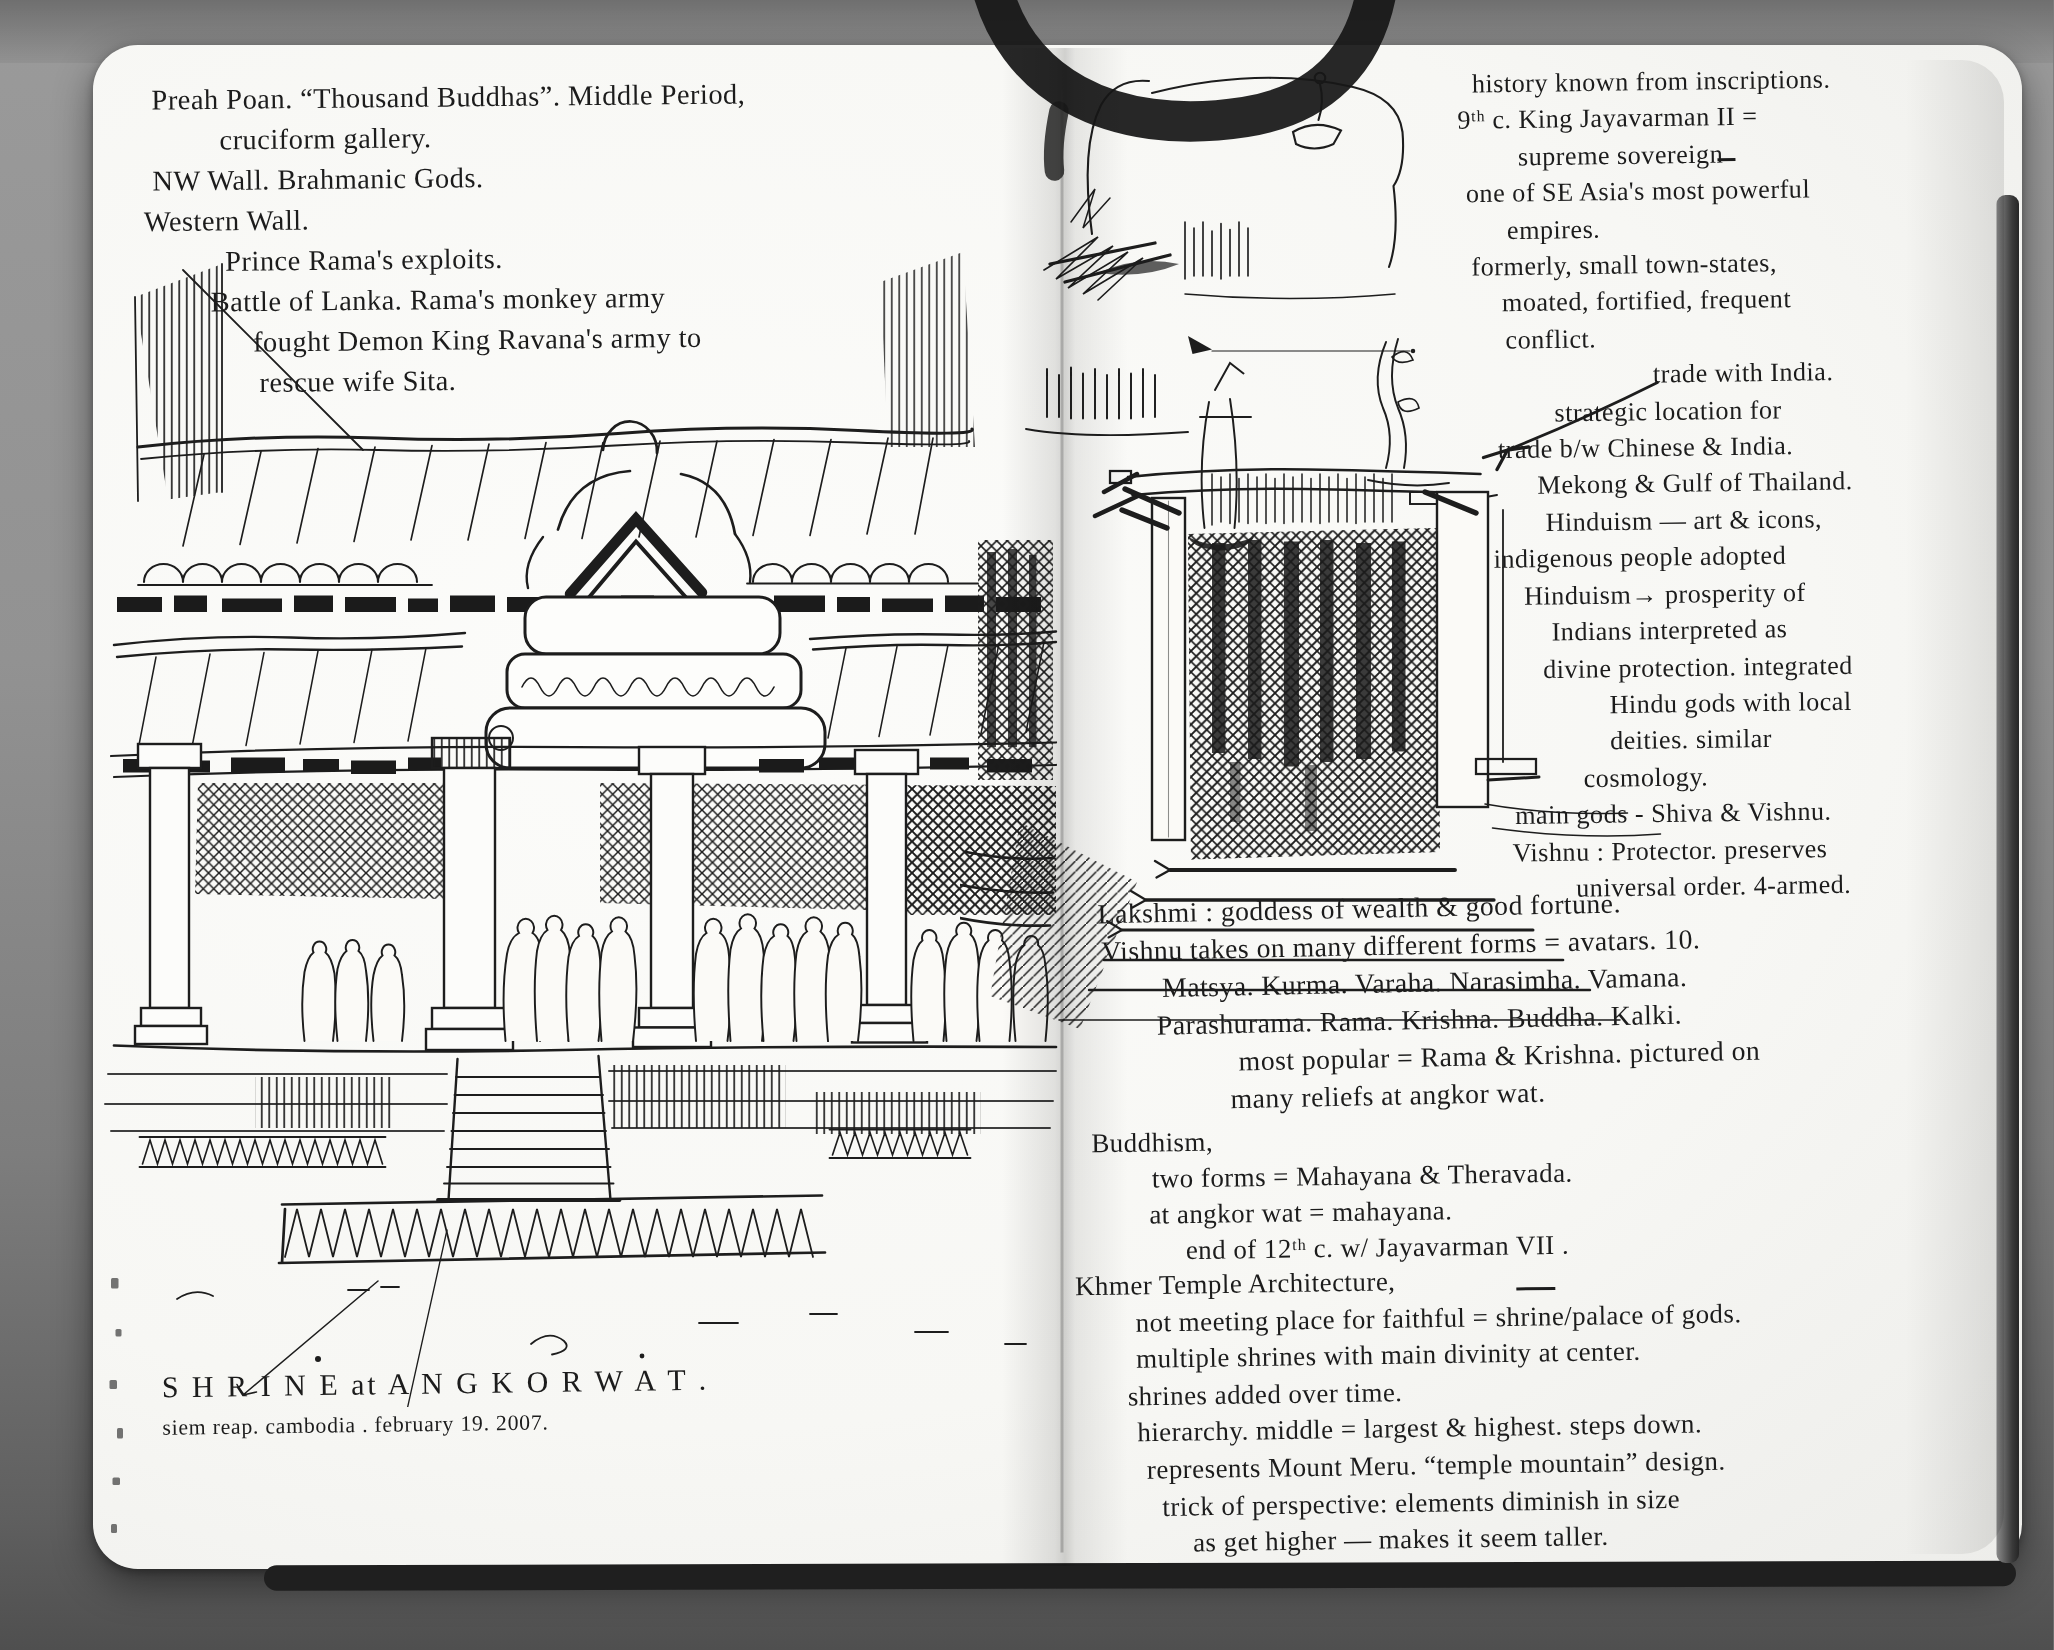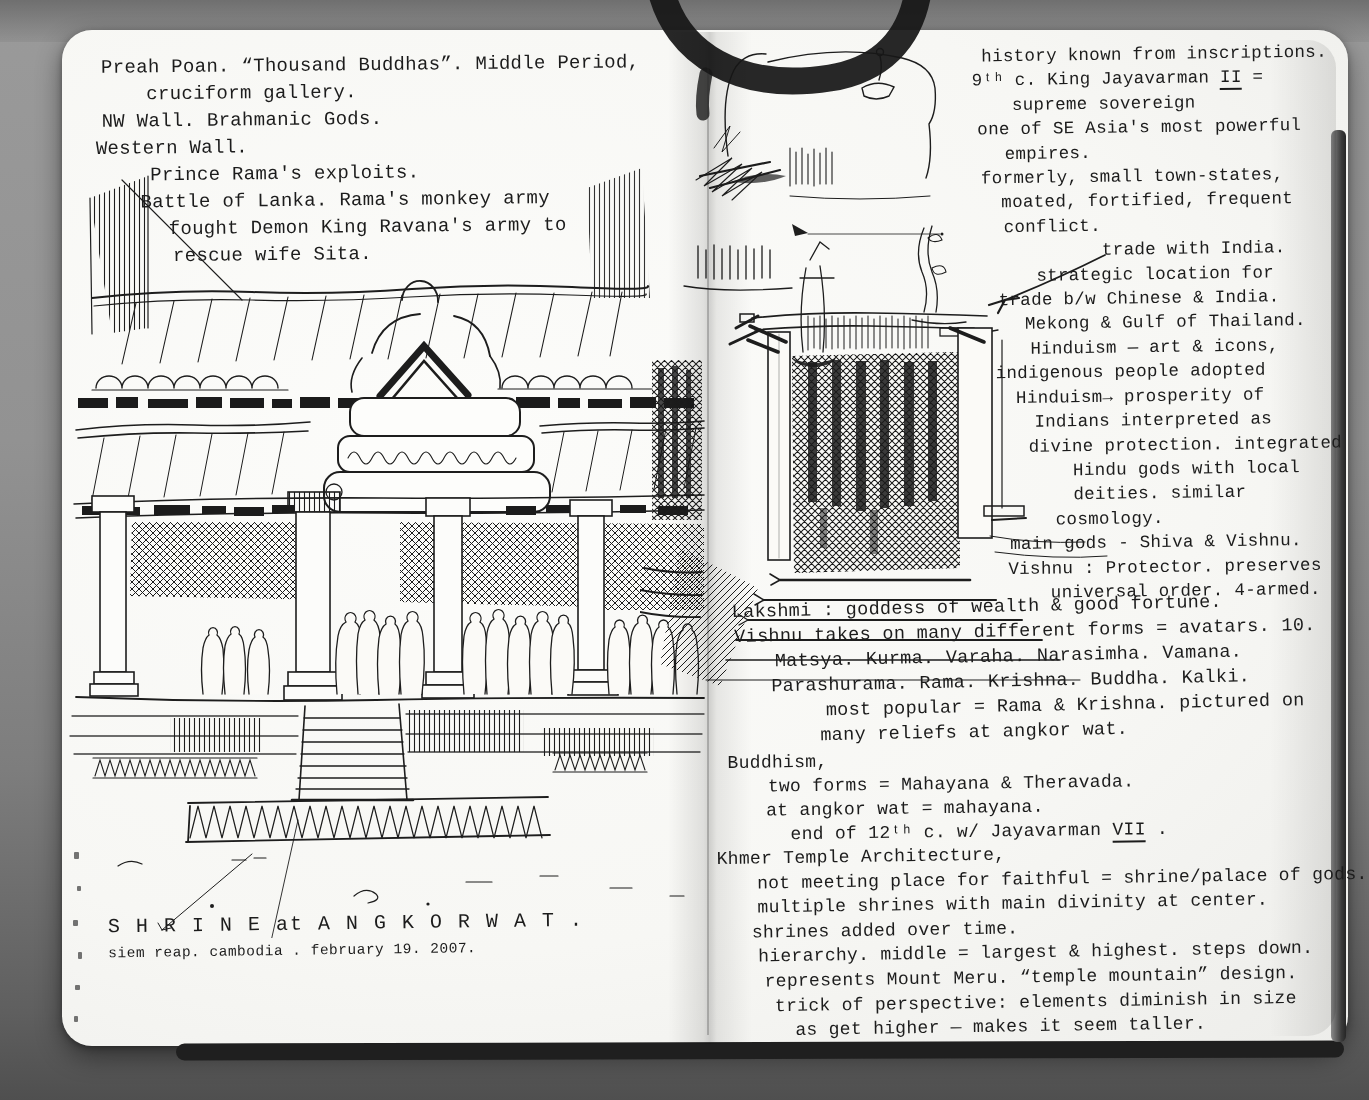--- a/index.html
+++ b/index.html
@@ -1,35 +1,35 @@
 <!DOCTYPE html>
 <html><head>
 <meta charset="utf-8">
 <style>
   html,body{margin:0;padding:0;background:#777;}
   #stage{position:relative;width:1369px;height:1100px;overflow:hidden;
-         font-family:Liberation Mono, monospace;
+         font-family:Liberation Serif, serif;
          background:linear-gradient(180deg,#9a9a9a 0%,#929292 40%,#7d7d7d 70%,#5f5f5f 92%,#4f4f4f 100%);}
   #stage::before{content:"";position:absolute;left:0;top:0;right:0;height:42px;
          background:linear-gradient(180deg,rgba(0,0,0,.28),rgba(0,0,0,.05));}
   .book{position:absolute;left:62px;top:30px;width:1286px;height:1016px;
         background:radial-gradient(ellipse at 30% 40%,#fcfcfa 0%,#f7f7f4 60%,#ededea 100%);
         border-radius:30px;box-shadow:0 10px 26px rgba(0,0,0,.45),0 2px 6px rgba(0,0,0,.3);}
   .cover-bottom{position:absolute;left:176px;top:1042px;width:1168px;height:17px;
         background:#1f1f1f;border-radius:9px;transform:rotate(-.15deg);}
   .cover-right{position:absolute;left:1331px;top:130px;width:15px;height:912px;
         background:linear-gradient(90deg,#8a8a8a,#3a3a3a 70%,#262626);border-radius:6px;}
   .page-curve-right{position:absolute;left:1270px;top:40px;width:66px;height:996px;
         background:linear-gradient(90deg,rgba(0,0,0,0),rgba(0,0,0,.10));border-radius:0 28px 28px 0;}
   .gutter{position:absolute;left:668px;top:32px;width:84px;height:1012px;
         background:linear-gradient(90deg,rgba(0,0,0,0) 0%,rgba(0,0,0,.10) 42%,rgba(0,0,0,.16) 50%,rgba(0,0,0,.08) 58%,rgba(0,0,0,0) 100%);}
   .gutter-line{position:absolute;left:707px;top:60px;width:2px;height:975px;background:rgba(40,40,40,.25);}
   .hw{position:absolute;color:#1c1c1c;}
   .hw .ln{white-space:nowrap;letter-spacing:.3px;}
-  .roman{border-bottom:2px solid currentColor;padding-bottom:1px;}
+  .roman{border-bottom:2px solid currentColor;padding-bottom:18px;}
   .left-notes{left:102px;top:52px;font-size:19px;line-height:27px;transform:rotate(-.6deg);}
   .right-col{left:975px;top:42px;font-size:17.5px;line-height:24.4px;transform:rotate(-.8deg);}
   .vishnu-block{left:733px;top:594px;font-size:18.5px;line-height:25px;transform:rotate(-1.2deg);}
   .buddhism-block{left:728px;top:748px;font-size:18px;line-height:24px;transform:rotate(-.8deg);}
   .khmer-block{left:718px;top:842px;font-size:18px;line-height:24.6px;transform:rotate(-.9deg);}
   .caption{left:108px;top:912px;transform:rotate(-.8deg);}
   .caption .title{font-size:20px;letter-spacing:2px;}
   .caption .sub{font-size:14.5px;letter-spacing:.5px;margin-top:7px;}
   svg{position:absolute;}
   .specks div{position:absolute;background:#3a3a3a;opacity:.7;border-radius:1px;}

